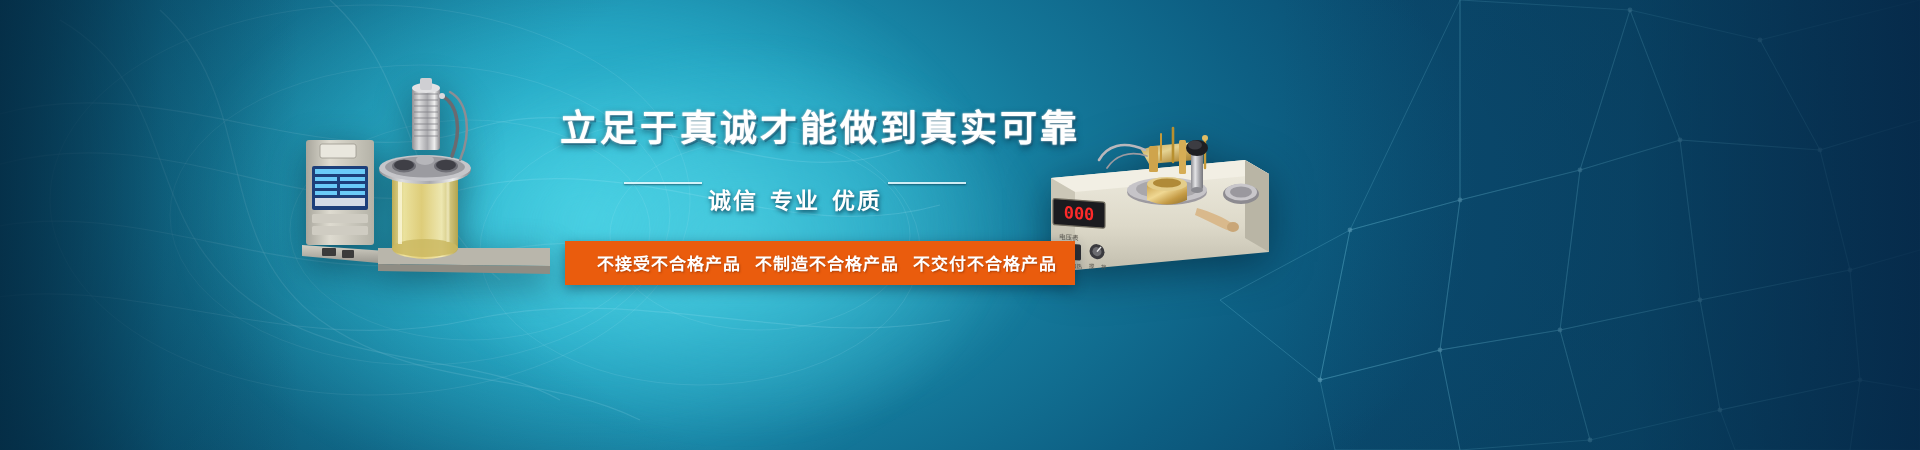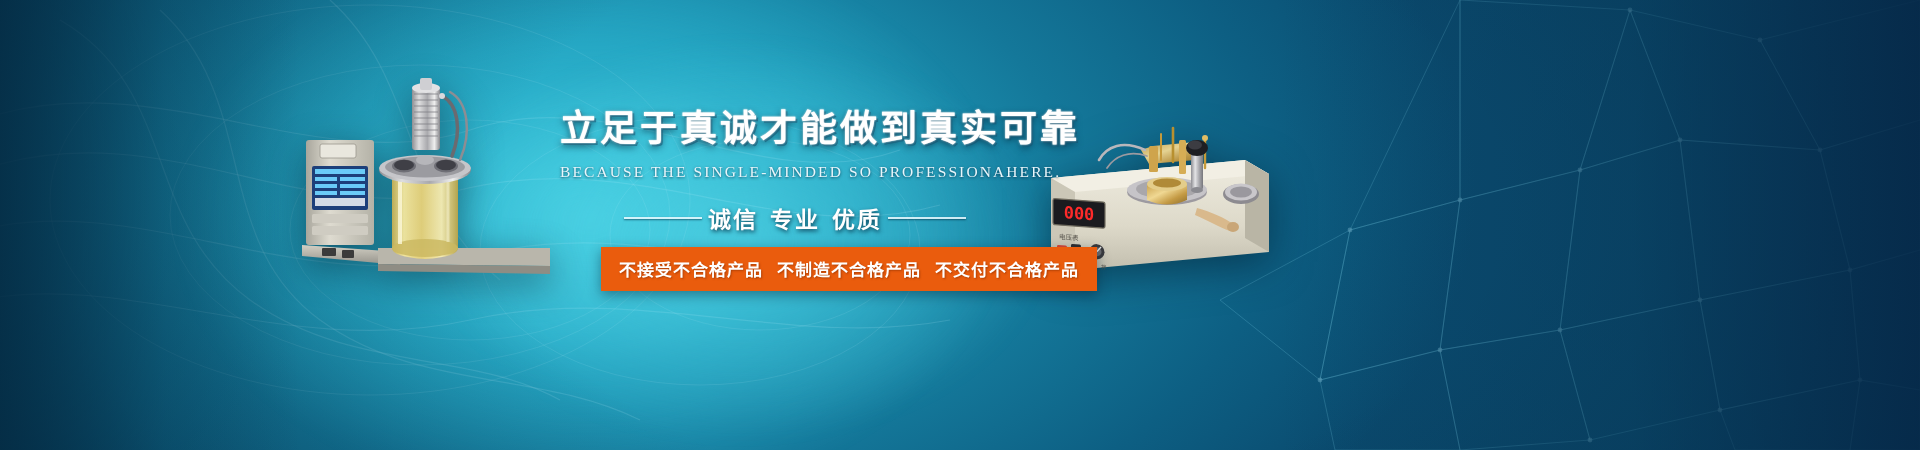--- a/index.html
+++ b/index.html
@@ -91,45 +91,44 @@
     margin-top:9px;
     font-family:"Liberation Serif","DejaVu Serif",serif;
     font-size:15.5px;
     letter-spacing:2.1px;
     color:#e9f6fb;
     white-space:nowrap;
     text-shadow:0 1px 3px rgba(4,40,62,.8);
   }
 
   .keywords{
-    margin-top:20px;
-    display:flex; align-items:center; justify-content:center; 
+    margin-top:28px;
+    display:flex; justify-content:center; 
     white-space:nowrap;
   }
   .rule{
     display:block; width:78px; height:2px;
     background:rgba(236,250,255,.85);
     box-shadow:0 1px 2px rgba(4,40,62,.6);
   }
   .kw-text{
     font-family:"DejaVu Sans","Liberation Sans",sans-serif;
     font-weight:bold;
     font-size:23px;
     letter-spacing:2px;
     color:#ffffff;
     text-shadow:1px 2px 4px rgba(4,40,62,.8);
   }
   .kw-text span{ margin:0 6px; }
 
   .ribbon{
-    position:absolute; left:565px; top:247px;
+    position:absolute; left:565px; top:241px;
     background:#ea5c0d;
-    padding:9px 18px 10px 18px;
+    padding:9px 18px 10px 32px;
     box-shadow:0 4px 12px rgba(4,30,50,.45);
-    margin-left:36px;
   }
   .ribbon-text{
     font-family:"DejaVu Sans","Liberation Sans",sans-serif;
     font-weight:bold;
     font-size:17px;
     letter-spacing:1px;
     color:#ffffff;
     white-space:nowrap;
     text-shadow:1px 1px 2px rgba(120,40,0,.55);
   }
@@ -376,21 +375,20 @@
       <ellipse cx="188" cy="107" rx="6" ry="5" fill="#c9a677"></ellipse>
 
       <ellipse cx="196" cy="74" rx="18" ry="10" fill="#8d8b90"></ellipse>
       <ellipse cx="196" cy="72" rx="16" ry="8.6" fill="#c9c7cb"></ellipse>
       <ellipse cx="196" cy="72" rx="11" ry="5.6" fill="#9a989e"></ellipse>
     </svg>
   </div>
 
   <div class="copy">
     <div class="headline">立足于真诚才能做到真实可靠</div>
-    <div class="subline">BECAUSE  THE  SINGLE-MINDED  SO  PROFESSIONAHERE.</div>
     <div class="keywords">
       <i class="rule"></i>
       <div class="kw-text">
         <span>诚信</span><span>专业</span><span>优质</span>
       </div>
       <i class="rule"></i>
     </div>
   </div>
 
   <div class="ribbon">

